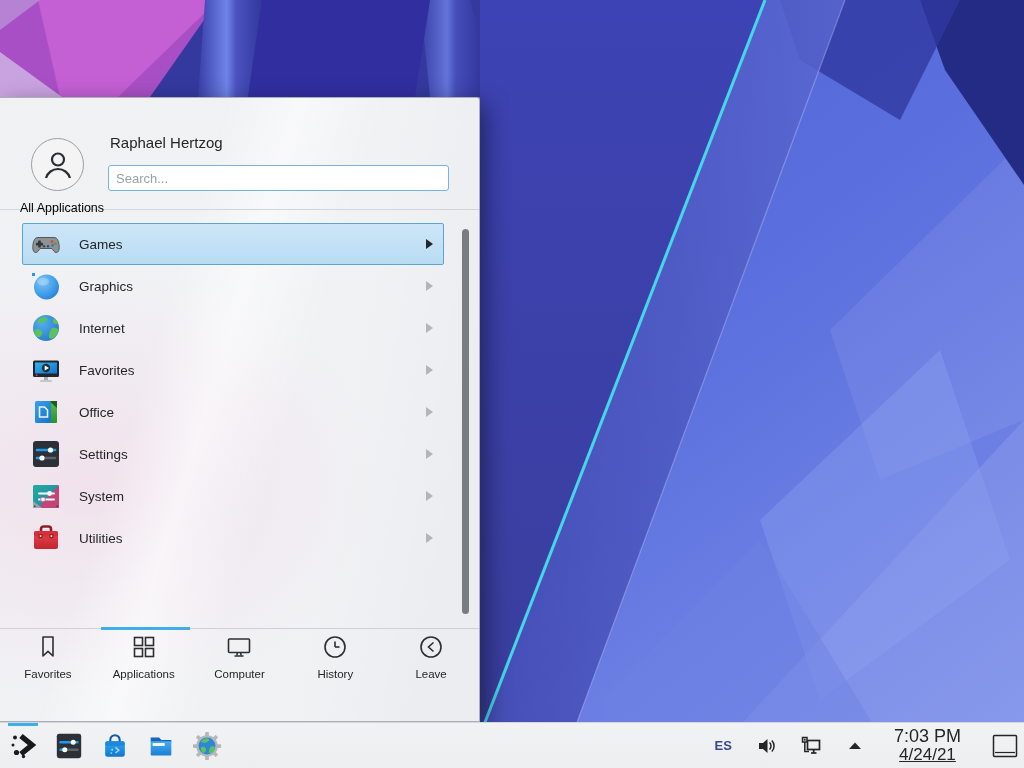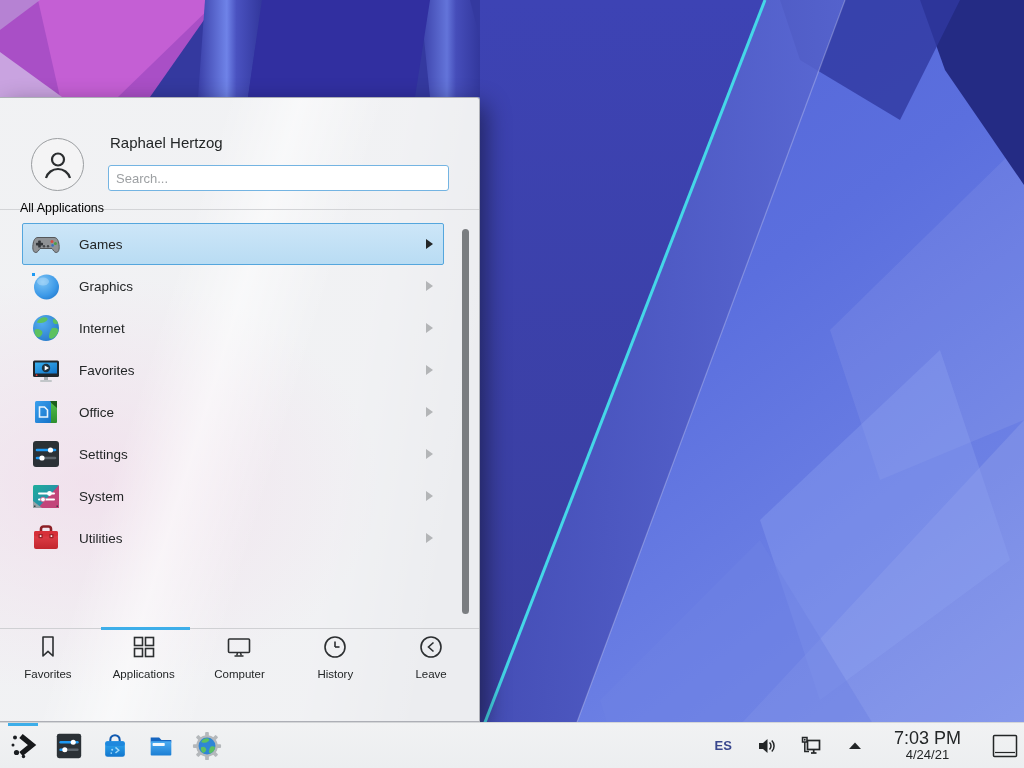--- a/index.html
+++ b/index.html
@@ -14,21 +14,21 @@
     background:linear-gradient(180deg,#f1f2f3,#eceef0); border-top:1px solid #d4d6d8;
     display:flex; align-items:center; z-index:5; }
   .tb-left { display:flex; align-items:center; height:100%; }
   .tb-app { width:46px; height:46px; display:flex; align-items:center; justify-content:center; position:relative; cursor:default; }
   .tb-app .active-line { position:absolute; top:0; left:8px; width:30px; height:3px; background:#3daee9; }
   .tb-right { margin-left:auto; display:flex; align-items:center; gap:22px; padding-right:6px; height:100%; }
   .kbd-layout { font-size:13px; font-weight:bold; color:#39478e; padding:0 2px; }
   .tray-icon { display:flex; align-items:center; justify-content:center; width:22px; height:26px; }
   .clock { text-align:center; line-height:1.05; padding:0 6px; }
   .clock .time { font-size:18px; }
-  .clock .date { font-size:13px; }
+  .clock .date { font-size:17px;text-decoration:underline; }
   .show-desktop { width:27px; height:26px; display:flex; align-items:center; justify-content:center; margin-left:2px; }
 
   
   .menu { position:absolute; left:0; top:97px; width:480px; height:625px; z-index:4;
     background:#ecedf0; border:1px solid rgba(110,115,125,.5); border-left:none;
     border-radius:0 3px 0 0; box-shadow:6px 8px 24px rgba(0,0,0,.45); overflow:hidden; }
   .menu::before { content:""; position:absolute; inset:0; pointer-events:none;
     background:
       linear-gradient(107deg, rgba(255,255,255,0) 34%, rgba(255,255,255,.55) 45%, rgba(255,255,255,0) 58%),
       radial-gradient(ellipse 420px 300px at 18% 62%, rgba(241,206,228,.45), rgba(241,206,228,0) 70%),

